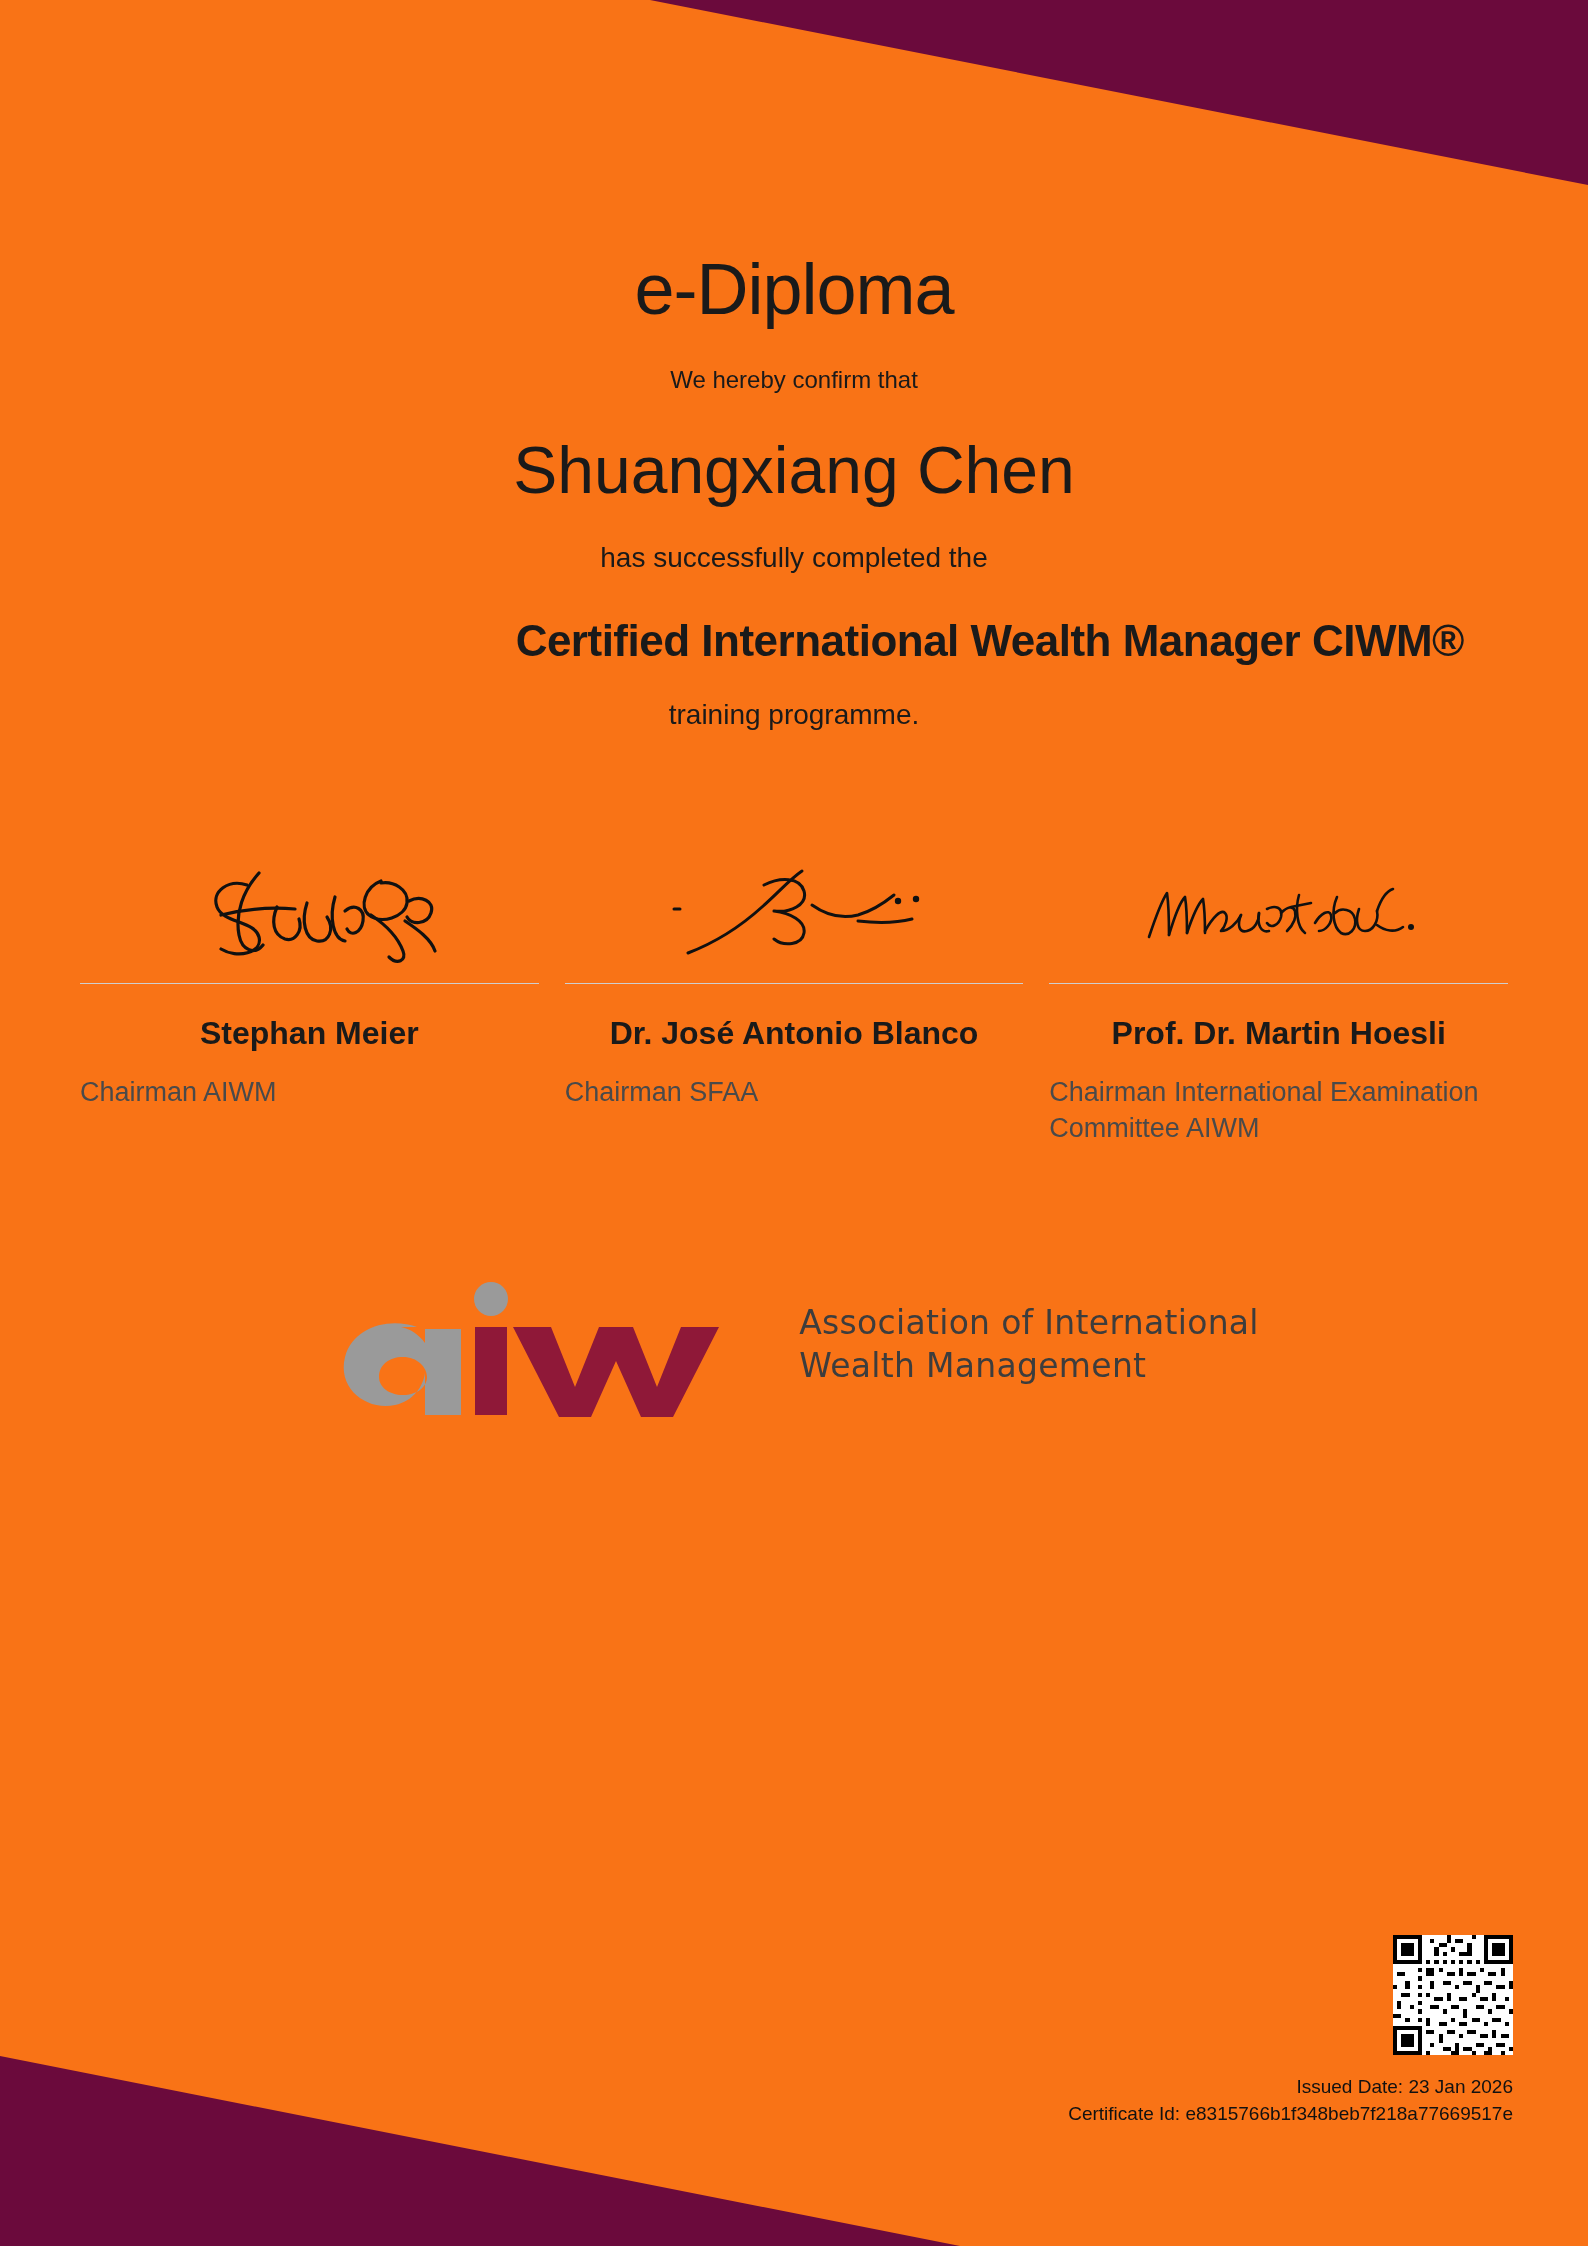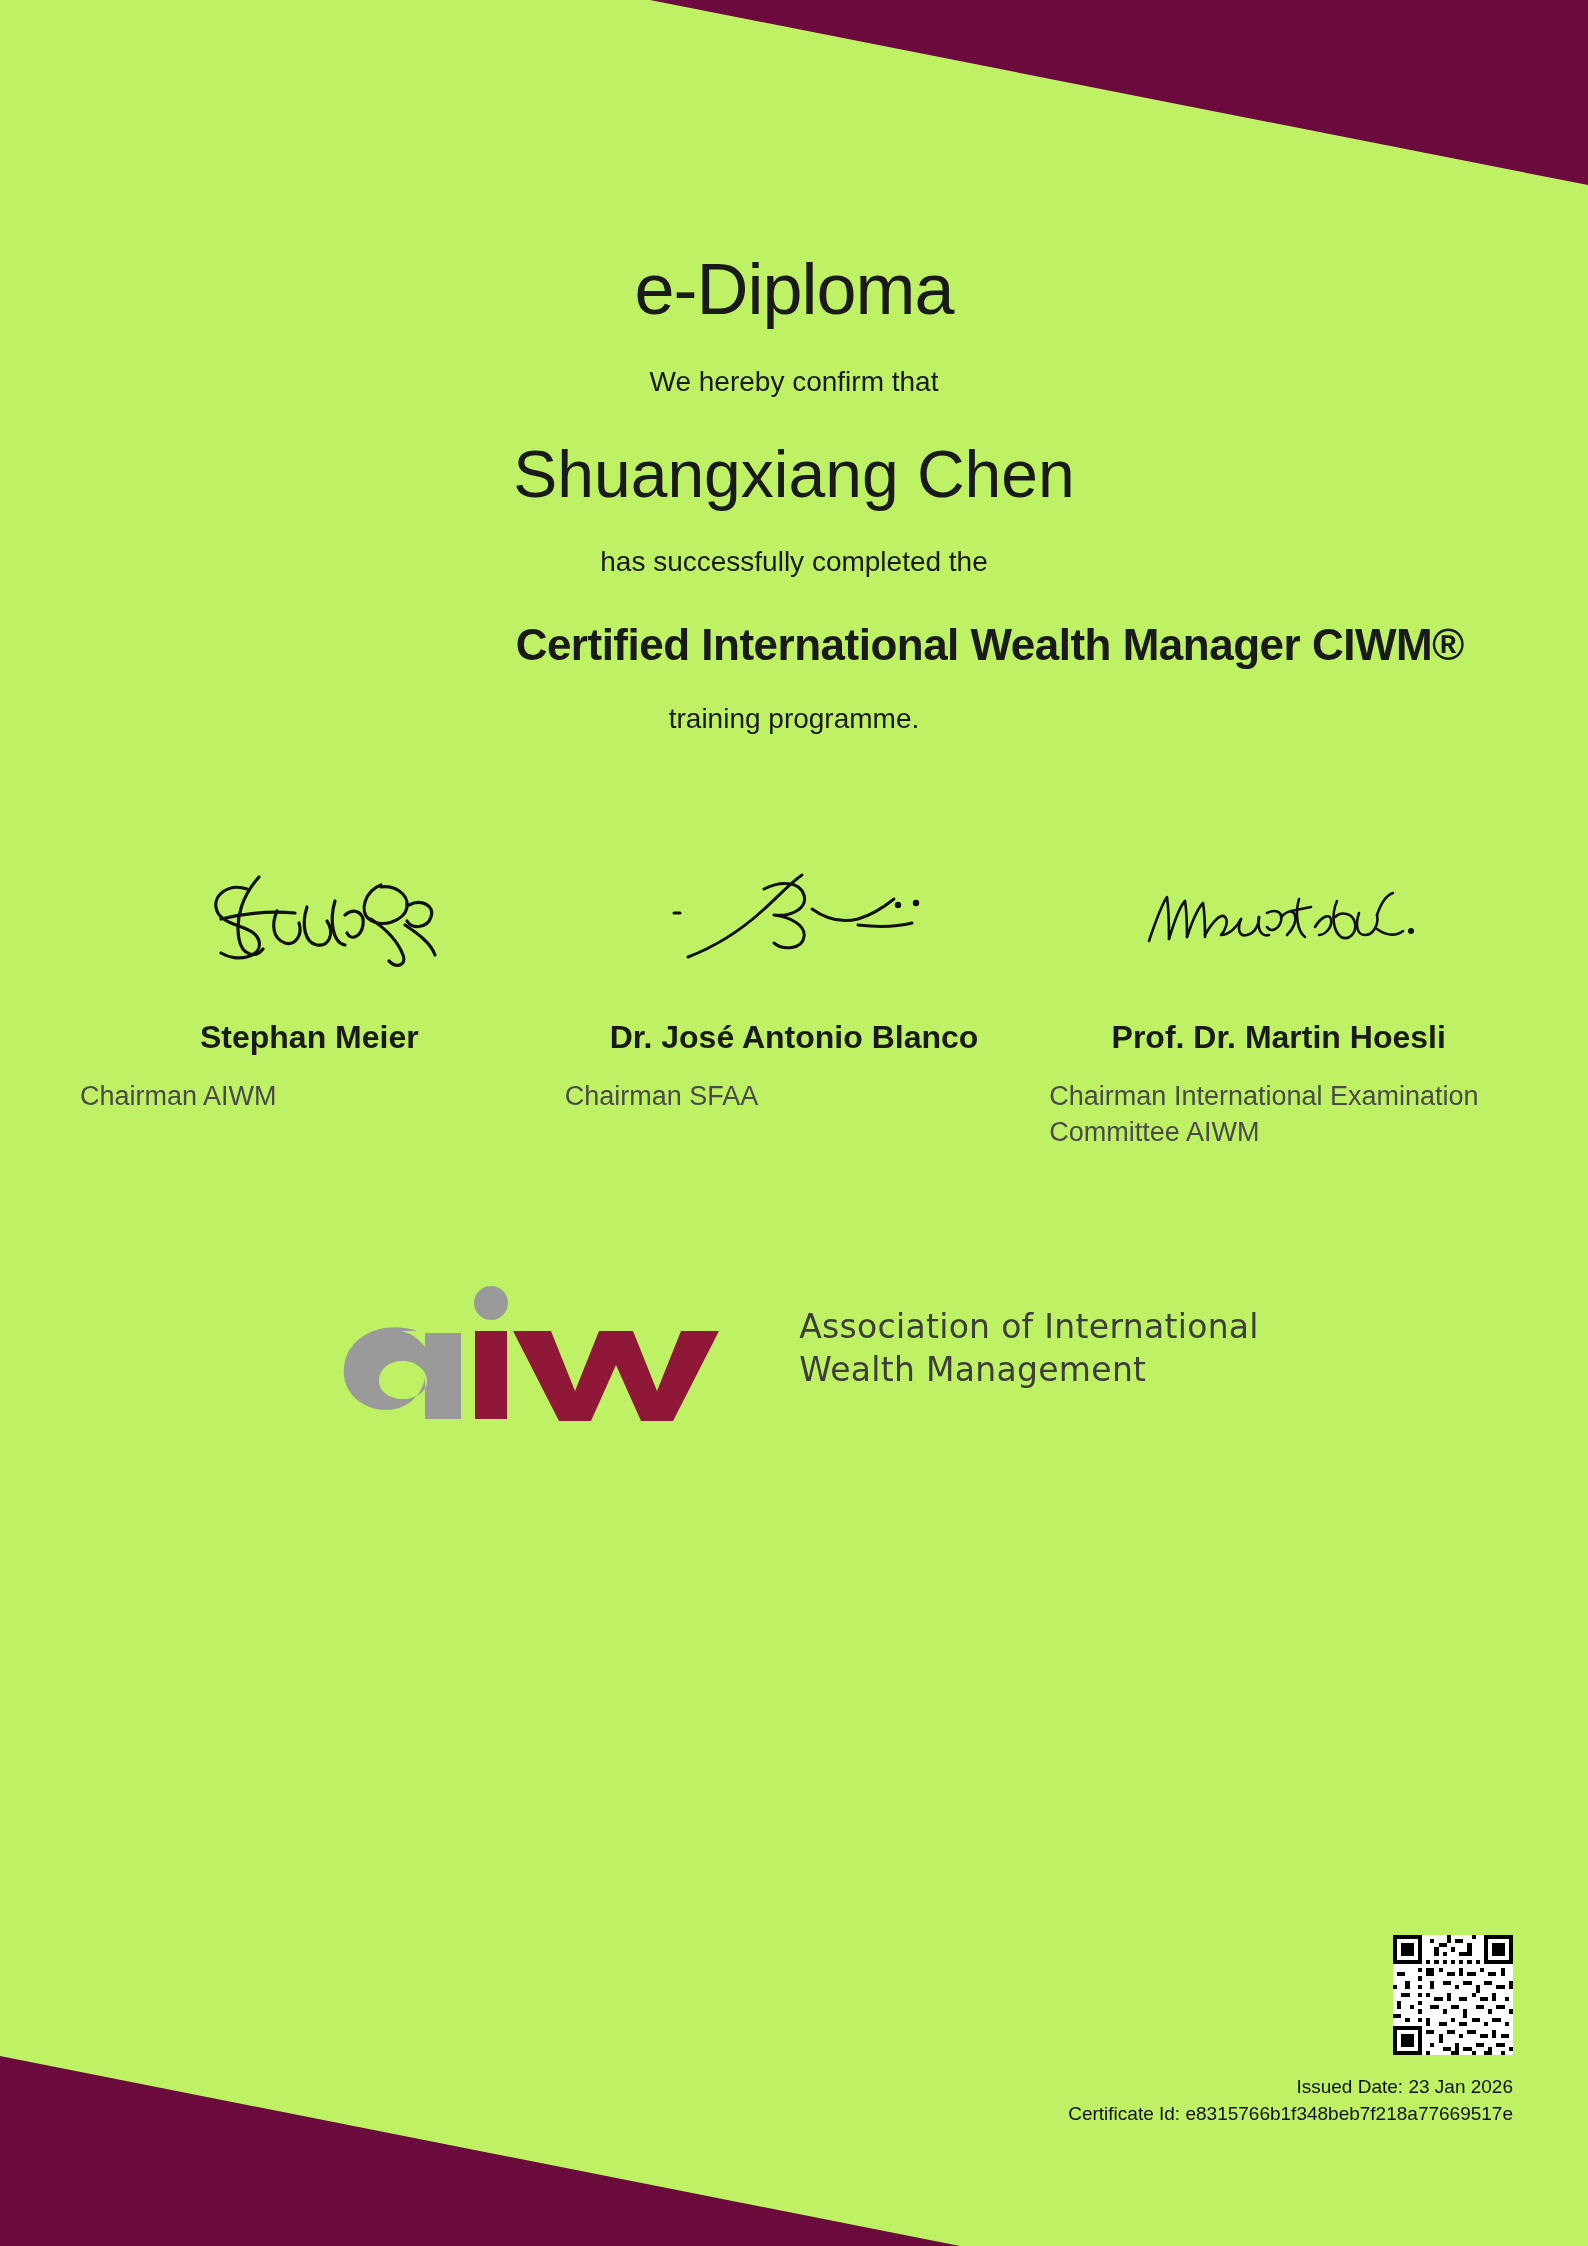--- a/index.html
+++ b/index.html
@@ -8,21 +8,21 @@
     background: #ffffff;
   }
   body {
     font-family: "Liberation Sans", sans-serif;
     color: #1a1a1a;
   }
   .page {
     position: relative;
     width: 1588px;
     height: 2246px;
-    background: #bef264;
+    background: #f97316;
     overflow: hidden;
   }
   
   .corner-top {
     position: absolute;
     top: 0;
     left: 0;
     width: 1588px;
     height: 200px;
     background: #6b0a3c;
@@ -49,21 +49,21 @@
     font-size: 72px;
     font-weight: 400;
     letter-spacing: -1px;
     margin: 0;
     padding-top: 252px;
     line-height: 1.05;
     color: #1a1a1a;
   }
   .subtitle {
     text-align: center;
-    font-size: 28px;
+    font-size: 24px;
     font-weight: 400;
     margin: 38px 0 0 0;
     color: #1a1a1a;
   }
   .recipient {
     text-align: center;
     font-size: 66px;
     font-weight: 400;
     margin: 40px 0 0 0;
     line-height: 1.1;

